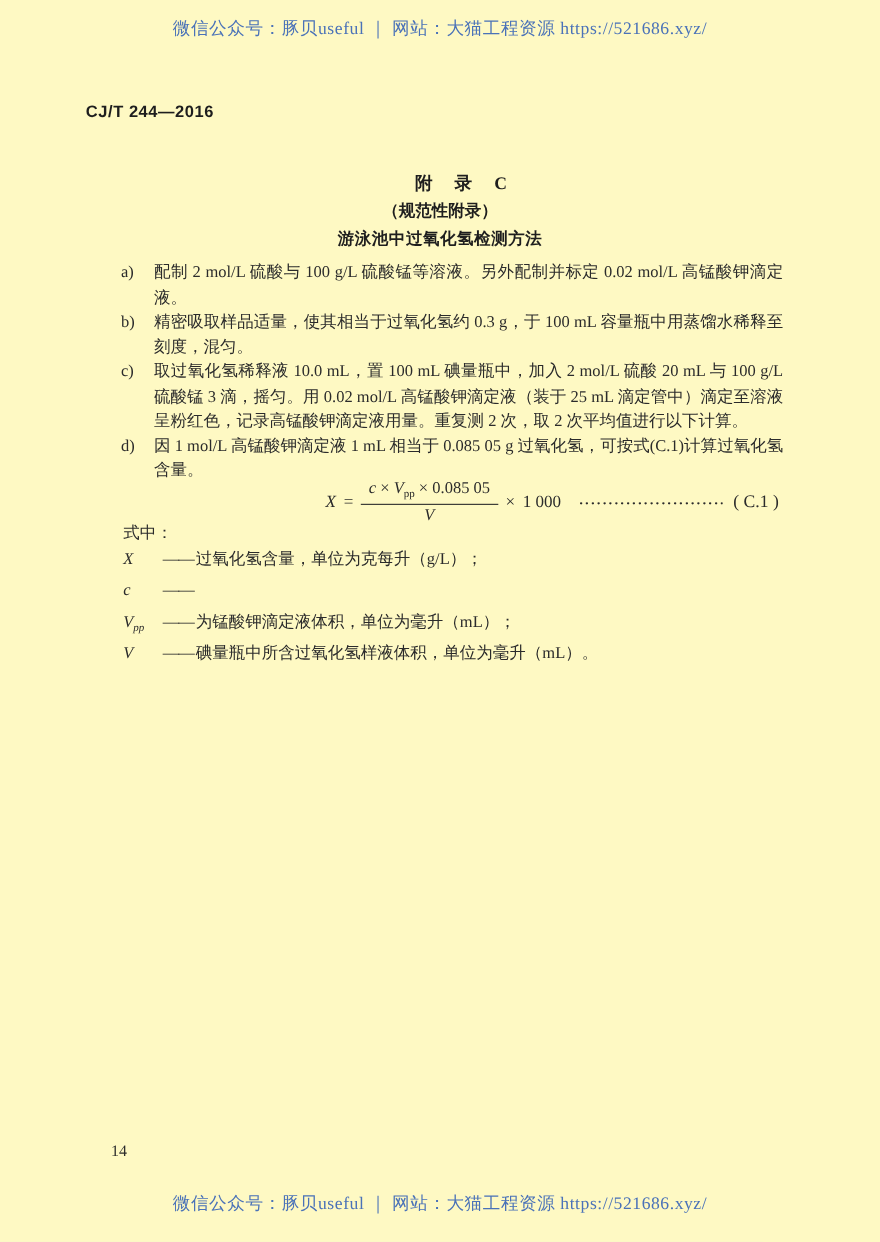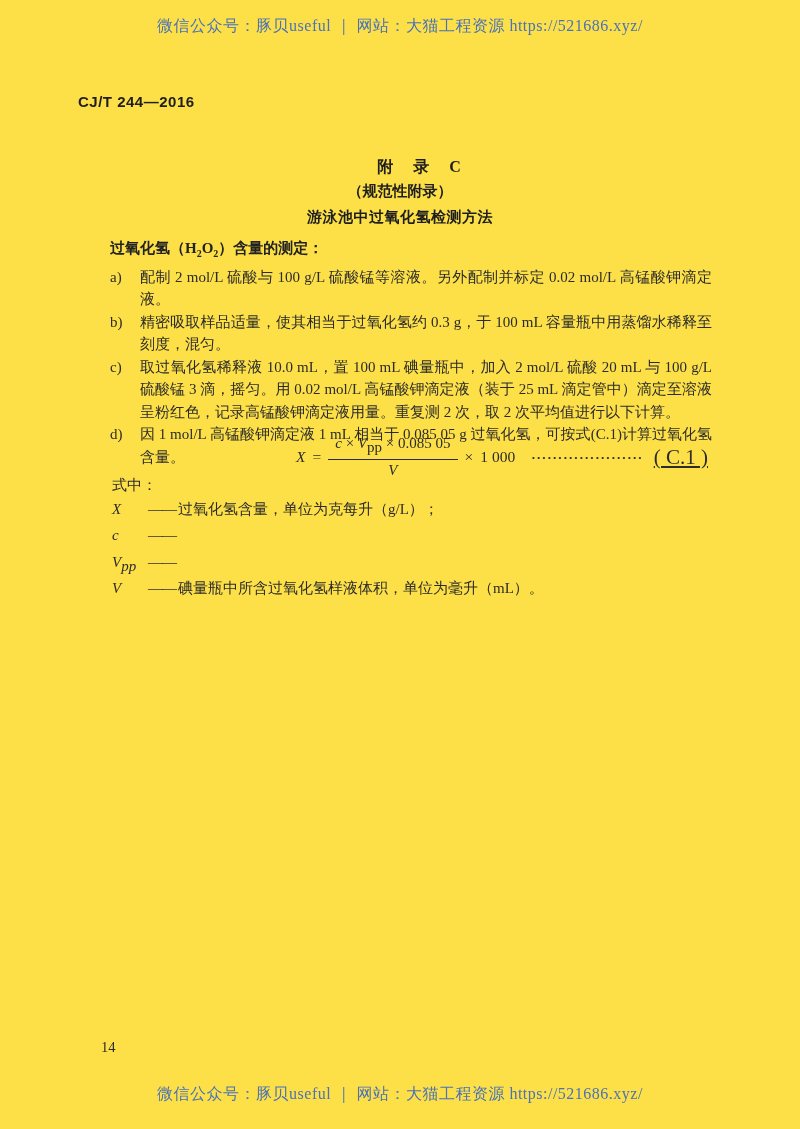--- a/index.html
+++ b/index.html
@@ -1,18 +1,18 @@
 <!DOCTYPE html>
 <html><head>
 <meta charset="utf-8">
 <style>
   html,body{margin:0;padding:0;background:#e8e8e8;}
   .page{
     position:relative;width:800px;height:1129px;margin:0 auto;
-    background:#fde047;overflow:hidden;
+    background:#fef9c3;overflow:hidden;
     font-family:"Liberation Serif","DejaVu Serif",serif;
     color:#2b2b2b;
   }
   
   .watermark{
     position:absolute;left:0;right:0;text-align:center;
     font-size:16px;letter-spacing:.5px;color:#4a72b8;white-space:nowrap;
   }
   .wm-top{top:16px;}
   .wm-bottom{top:1084px;}
@@ -40,26 +40,26 @@
   
   .formula-row{
     position:absolute;top:436px;left:296px;right:92px;height:42px;
     display:flex;align-items:center;font-size:15.5px;
   }
   .expr{display:inline-flex;align-items:center;gap:7px;white-space:nowrap;}
   .var{font-style:italic;}
   .frac{display:inline-flex;flex-direction:column;align-items:center;line-height:1.15;}
   .frac .num{padding:0 7px 2px;border-bottom:1.4px solid #2b2b2b;font-size:15px;white-space:nowrap;}
   .frac .den{padding-top:2px;font-size:15px;}
-  .frac sub,.legend sub{font-size:15px;}
+  .frac sub,.legend sub{font-size:10px;}
   .leader{
     flex:1;overflow:hidden;white-space:nowrap;margin:2px 10px 0 16px;
     font-weight:700;font-size:13px;letter-spacing:1px;color:#2b2b2b;
   }
-  .eqnum{white-space:nowrap;font-size:21px;text-decoration:underline;}
+  .eqnum{white-space:nowrap;font-size:16px;}
   
   .legend{position:absolute;top:474px;left:112px;width:600px;font-size:15px;line-height:22.6px;}
   .legend-heading{margin:0 0 1px 0;}
   .lg-row{display:flex;align-items:baseline;}
   .lg-sym{flex:none;width:36px;font-style:italic;}
   .lg-dash{flex:none;letter-spacing:-1px;margin-right:2px;}
   .lg-desc{flex:1;}
   
   .page-num{position:absolute;top:1039px;left:101px;font-size:14.5px;color:#2b2b2b;}
 </style>
@@ -72,21 +72,20 @@
 
   <div class="std-code">CJ/T 244—2016</div>
 
   <div class="title-block">
     <div class="t1">附　录　C</div>
     <div class="t2">（规范性附录）</div>
     <div class="t3">游泳池中过氧化氢检测方法</div>
   </div>
 
   <div class="content">
-    <p class="intro"><span>过氧化氢（H</span><sub>2</sub><span>O</span><sub>2</sub><span>）含量的测定：</span></p>
 
     <div class="item">
       <span class="item-label">a)</span>
       <span class="item-text">配制 2 mol/L 硫酸与 100 g/L 硫酸锰等溶液。另外配制并标定 0.02 mol/L 高锰酸钾滴定液。</span>
     </div>
     <div class="item">
       <span class="item-label">b)</span>
       <span class="item-text">精密吸取样品适量，使其相当于过氧化氢约 0.3 g，于 100 mL 容量瓶中用蒸馏水稀释至刻度，混匀。</span>
     </div>
     <div class="item">
@@ -121,20 +120,21 @@
       <span class="lg-dash">——</span>
       <span class="lg-desc">过氧化氢含量，单位为克每升（g/L）；</span>
     </div>
     <div class="lg-row">
       <span class="lg-sym"><span>c</span><sub></sub></span>
       <span class="lg-dash">——</span>
     </div>
     <div class="lg-row">
       <span class="lg-sym"><span>V</span><sub>pp</sub></span>
       <span class="lg-dash">——</span>
+      <span class="lg-desc">为锰酸钾滴定液体积，单位为毫升（mL）；</span>
     </div>
     <div class="lg-row">
       <span class="lg-sym"><span>V</span><sub></sub></span>
       <span class="lg-dash">——</span>
       <span class="lg-desc">碘量瓶中所含过氧化氢样液体积，单位为毫升（mL）。</span>
     </div>
   </div>
 
   <div class="page-num">14</div>
 

